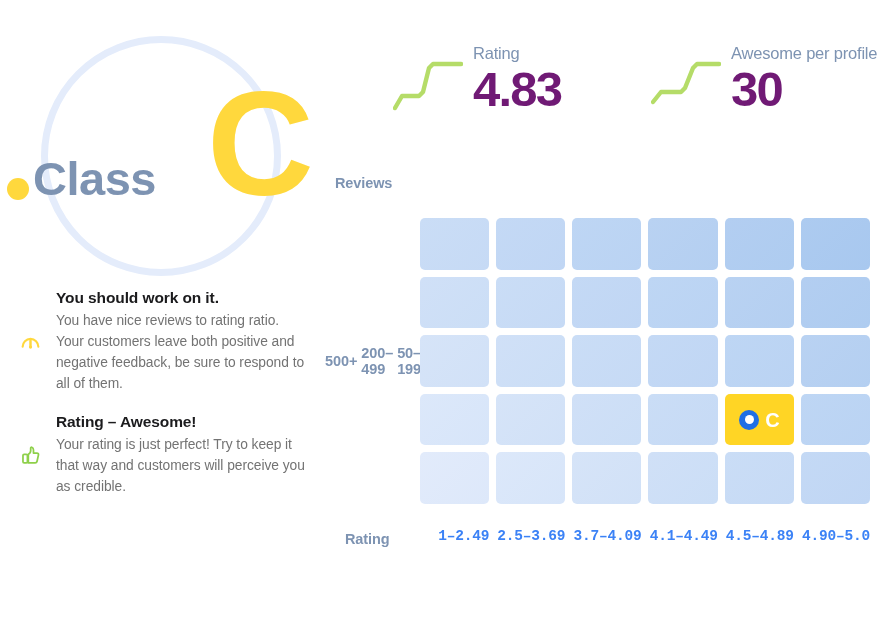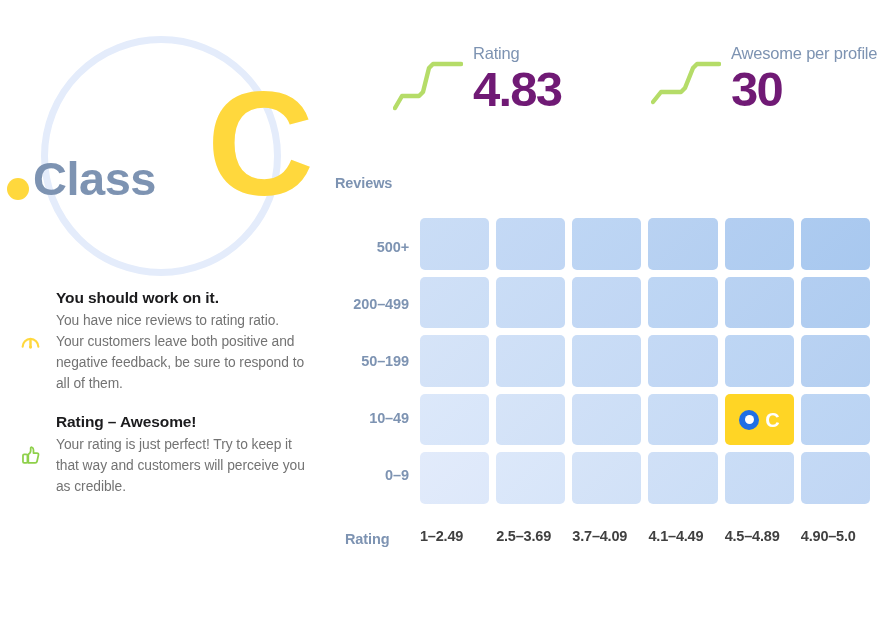--- a/index.html
+++ b/index.html
@@ -184,21 +184,20 @@
     color: #7d93b2;
     letter-spacing: -0.1px;
   }
 
   #row-labels {
     position: absolute;
     left: 0px; top: 218px;
     width: 88px;
     height: 286px;
     display: flex;
-    flex-direction: column;
   }
 
   .row-label {
     flex: 1 1 0;
     display: flex;
     align-items: center;
     justify-content: flex-end;
     font-size: 14.5px;
     font-weight: bold;
     color: #7d93b2;
@@ -257,26 +256,27 @@
   #col-labels {
     position: absolute;
     left: 95px; top: 528px;
     width: 450px;
     display: grid;
     grid-template-columns: repeat(6, 1fr);
     gap: 7px;
   }
 
   .col-label {
-    text-align: left;
+    text-align: right;
     font-size: 14.5px;
     font-weight: bold;
-    color: #404040;
+    color: #3b82f6;
     letter-spacing: -0.2px;
     white-space: nowrap;
+    font-family: Liberation Mono, monospace;
   }
 </style>
 </head>
 <body>
 
 <div id="root">
 
   <div id="left-panel">
 
     <div id="brand-block">

